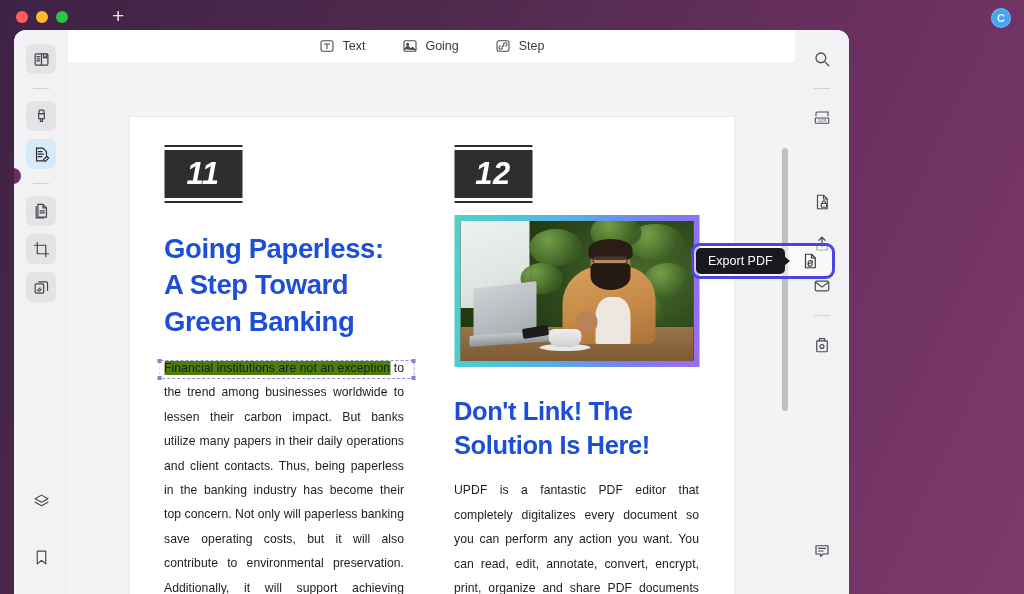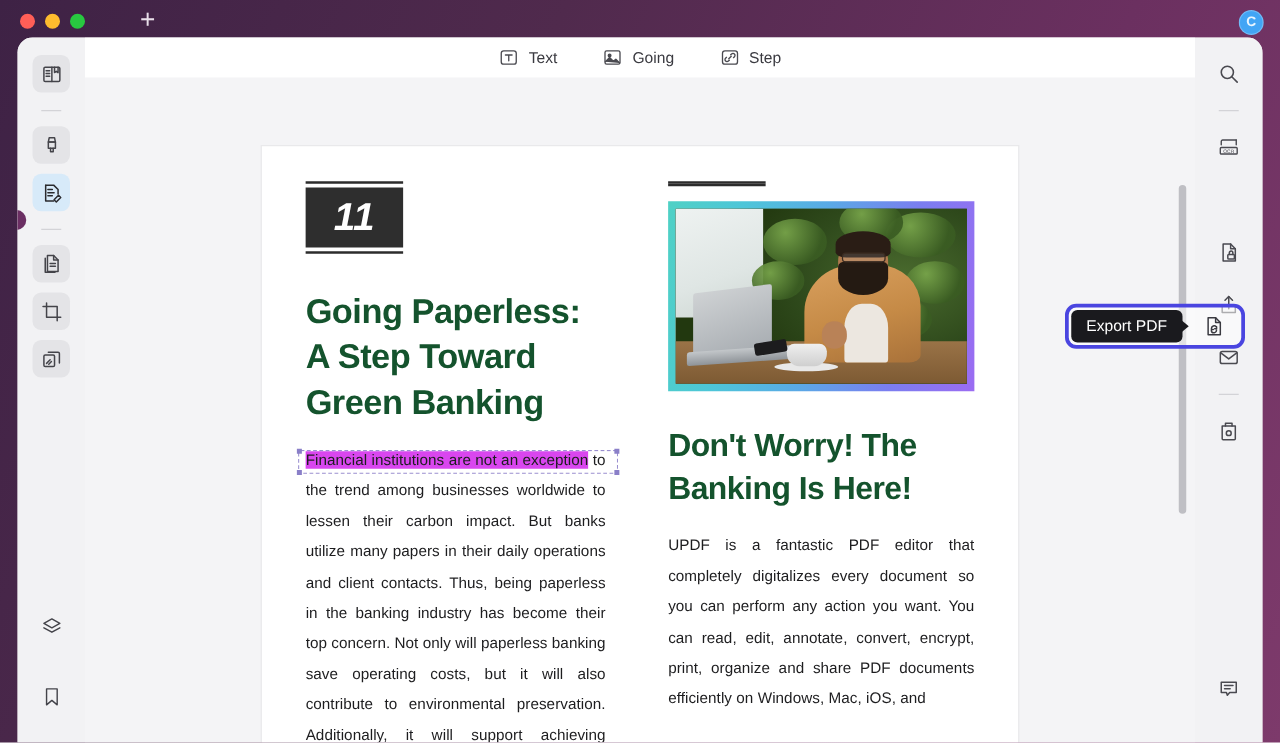--- a/index.html
+++ b/index.html
@@ -50,21 +50,21 @@
     width: 20px; height: 20px; border-radius: 50%;
     background: #42a5f5;
     color: #e8f5ff; font-size: 11px; font-weight: 700;
     display: flex; align-items: center; justify-content: center;
     border: 1px solid rgba(255,255,255,.25);
   }
 
   
   #appwin {
     position: absolute; left: 14px; top: 30px;
-    width: 996px; height: 564px;
+    width: 835px; height: 564px;
     background: #ffffff;
     border-radius: 12px 12px 0 0;
     overflow: hidden;
     display: flex;
   }
 
   
   #leftrail {
     width: 54px; height: 100%;
     background: #f2f2f4;
@@ -140,21 +140,21 @@
     display: flex; align-items: center; justify-content: center;
   }
   .numbadge .box span {
     color: #ffffff; font-style: italic; font-weight: 700;
     font-size: 31px; letter-spacing: .5px;
   }
 
   h1.head {
     margin-top: 28px;
     font-size: 27.5px; line-height: 1.32;
-    font-weight: 800; color: #14532d; letter-spacing: -0.4px;
+    font-weight: 800; color: #1d4ed8; letter-spacing: -0.4px;
   }
   h1.head.right { font-size: 25.5px; }
 
   p.body {
     margin-top: 16px;
     font-size: 12.2px; line-height: 24.4px;
     color: #1d1d1f; text-align: justify;
     letter-spacing: .05px;
   }
 
@@ -167,21 +167,21 @@
     border-radius: 2px;
     pointer-events: none;
   }
   .selbox i {
     position: absolute; width: 4px; height: 4px; background: #8a7fc8;
   }
   .selbox i.a { left: -2px; top: -2px; }
   .selbox i.b { right: -2px; top: -2px; }
   .selbox i.c { left: -2px; bottom: -2px; }
   .selbox i.d { right: -2px; bottom: -2px; }
-  .selhl { background: #d946ef; }
+  .selhl { background: #4d7c0f; }
 
   
   .imgframe {
     margin-top: 12px;
     width: 245px; height: 152px;
     padding: 6px;
     background: linear-gradient(100deg, #4fd1c5 0%, #4dc6d8 22%, #5aa9e6 48%, #7a7ef0 74%, #9b6cf2 100%);
   }
   .photo {
     width: 100%; height: 100%;
@@ -499,20 +499,23 @@
                 <i class="d"></i>
               </span>
               <span class="selhl">Financial institutions are not an exception</span><span> to the trend among businesses worldwide to lessen their carbon impact. But banks utilize many papers in their daily operations and client contacts. Thus, being paperless in the banking industry has become their top concern. Not only will paperless banking save operating costs, but it will also contribute to environmental preservation. Additionally, it will support achieving consumer expectations for a great, safe, and tailored digital banking experience (Lalon, 2015).</span>
             </p>
 
           </div>
 
           <div class="col">
             <div class="numbadge">
               <div class="bar"></div>
+              <div class="box">
+                <span>12</span>
+              </div>
               <div class="bar"></div>
             </div>
 
             <div class="imgframe">
               <div class="photo">
                 <div class="ph-window"></div>
                 <div class="ph-leaf" style="right:4%;top:2%;width:24%;height:26%"></div>
                 <div class="ph-leaf" style="right:22%;top:-4%;width:22%;height:24%"></div>
                 <div class="ph-leaf" style="right:1%;top:30%;width:20%;height:24%"></div>
                 <div class="ph-leaf" style="left:30%;top:6%;width:22%;height:26%"></div>
@@ -527,21 +530,21 @@
                 <div class="ph-glass"></div>
                 <div class="ph-hand"></div>
                 <div class="ph-laptop-screen"></div>
                 <div class="ph-laptop-base"></div>
                 <div class="ph-saucer"></div>
                 <div class="ph-cup"></div>
                 <div class="ph-phone"></div>
               </div>
             </div>
 
-            <h1 class="head right">Don't Worry! The Banking Is Here!</h1>
+            <h1 class="head right">Don't Link! The Solution Is Here!</h1>
 
             <p class="body">UPDF is a fantastic PDF editor that completely digitalizes every document so you can perform any action you want. You can read, edit, annotate, convert, encrypt, print, organize and share PDF documents efficiently on Windows, Mac, iOS, and</p>
           </div>
         </div>
       </div>
 
       <div id="vscroll"></div>
     </div>
   </div>
 

